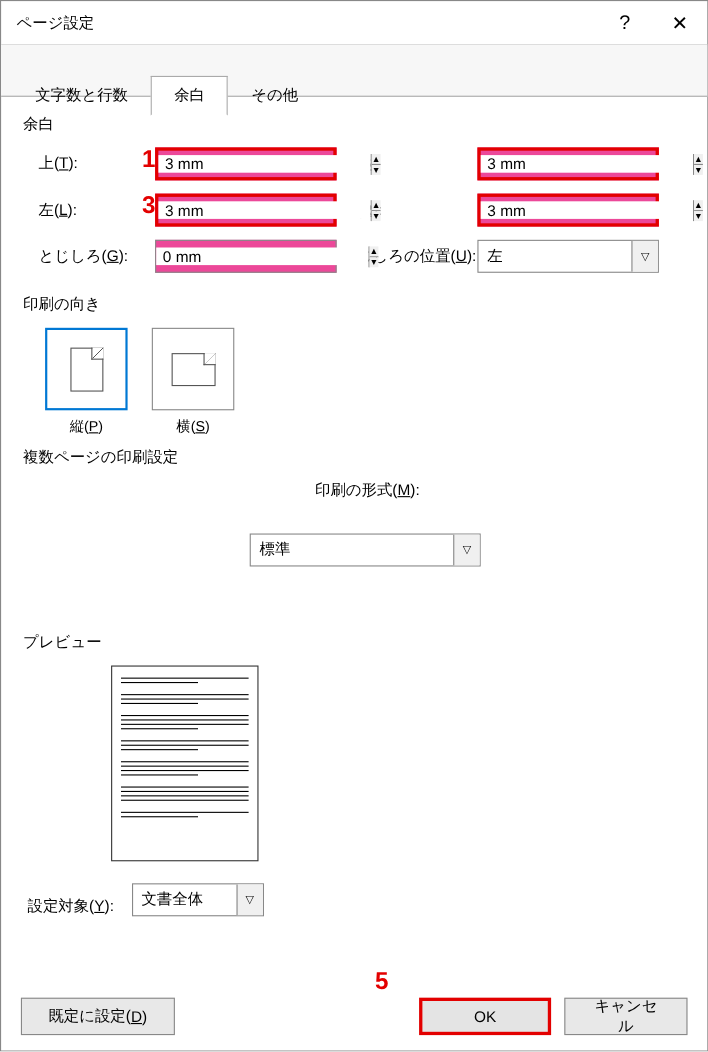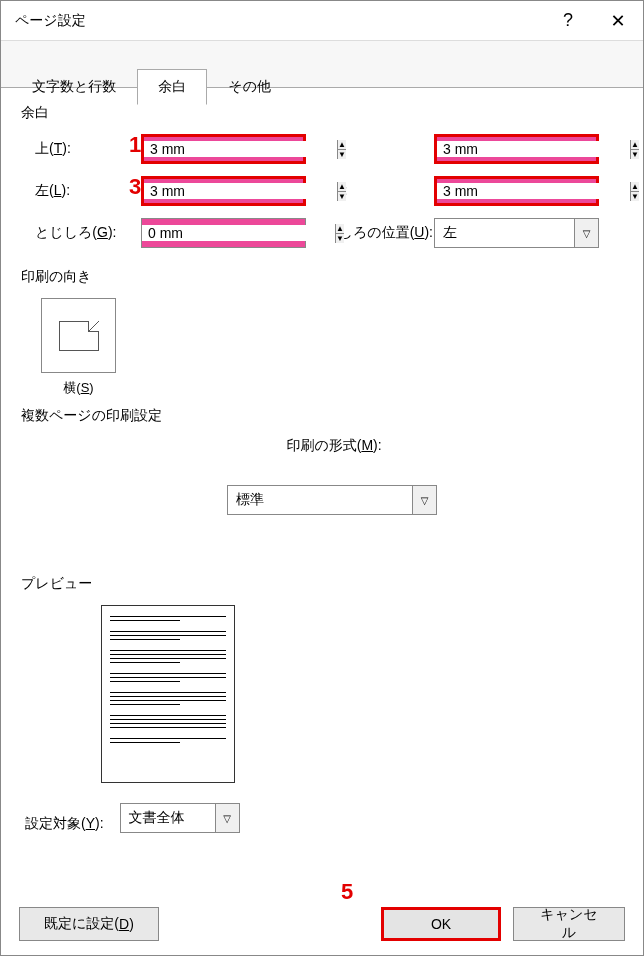--- a/index.html
+++ b/index.html
@@ -295,20 +295,26 @@
       </div>
       <div class="label"><span>とじしろの位置(</span><span class="underline">U</span><span>):</span></div>
       <div class="dropdown">
         <div class="dd-val">左</div>
         <div class="dd-btn">▽</div>
       </div>
     </div>
 
     <div class="section-title">印刷の向き</div>
     <div class="orient-row">
+      <div class="orient-item">
+        <div class="orient-box selected">
+            <div class="page-icon-v"></div>
+          </div>
+        <div><span>縦(</span><span class="underline">P</span><span>)</span></div>
+      </div>
       <div class="orient-item">
         <div class="orient-box">
             <div class="page-icon-h"></div>
           </div>
         <div><span>横(</span><span class="underline">S</span><span>)</span></div>
       </div>
     </div>
 
     <div class="section-title">複数ページの印刷設定</div>
     <div class="multi-row">

